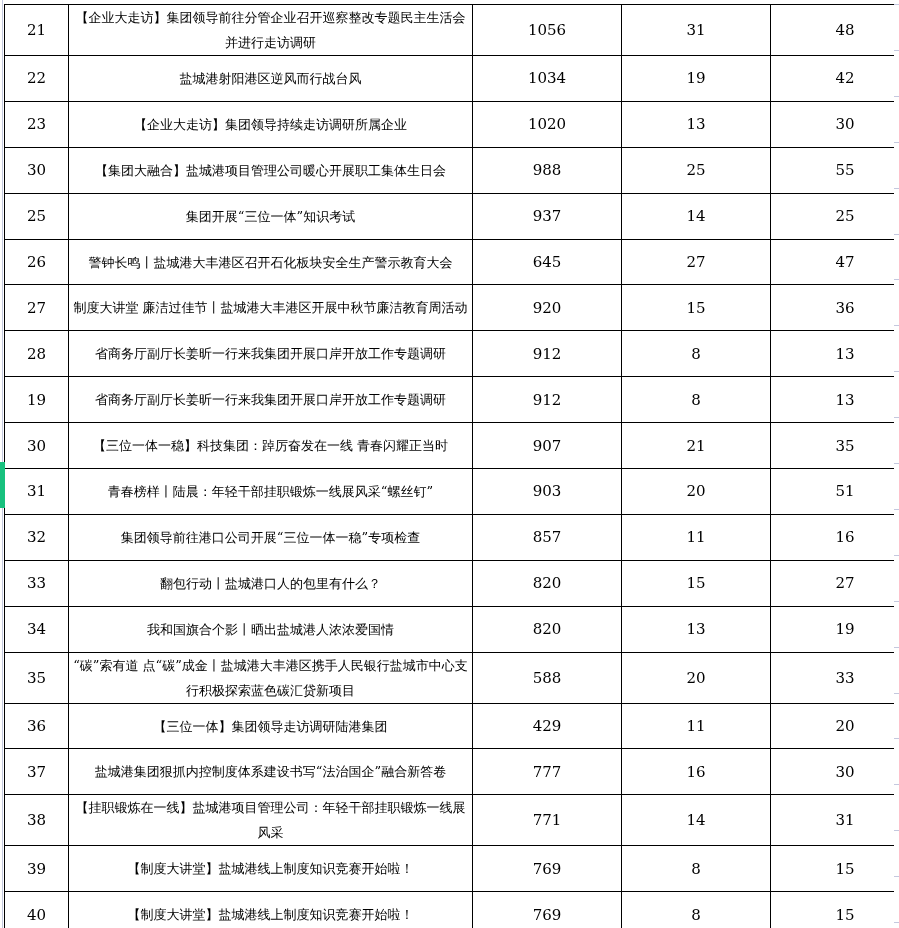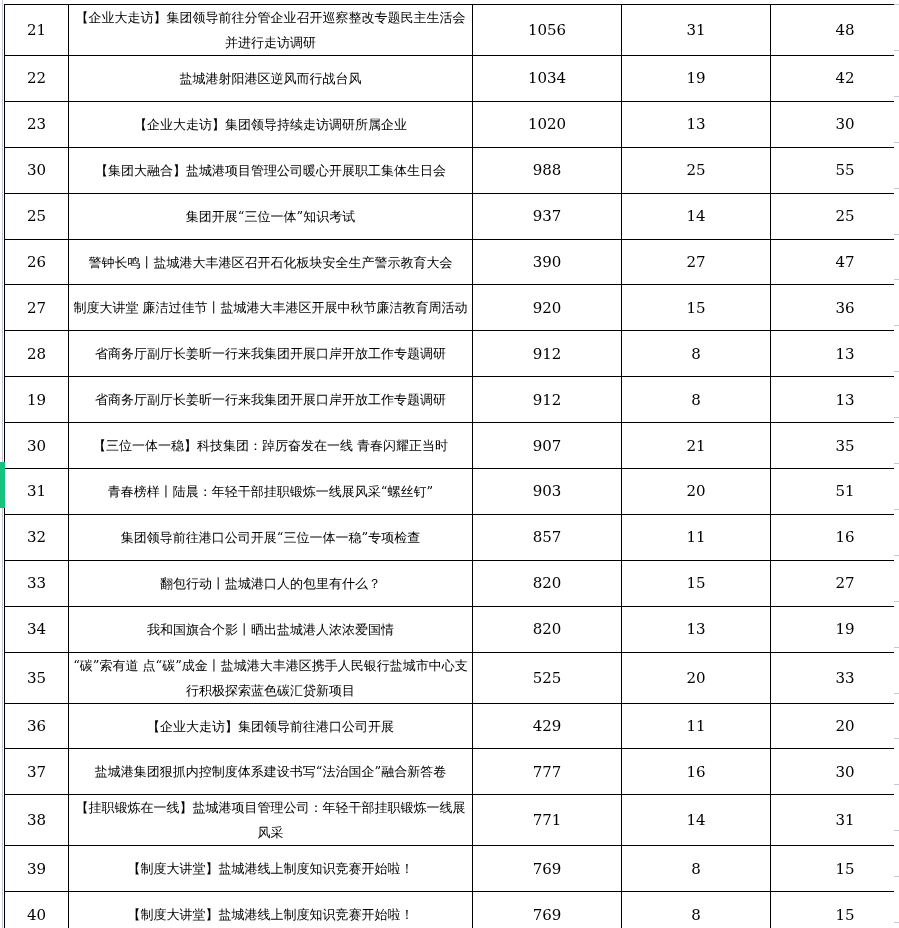--- a/index.html
+++ b/index.html
@@ -105,21 +105,21 @@
         <tr>
     <td class="c-index">25</td>
     <td class="c-title">集团开展“三位一体”知识考试</td>
     <td class="c-num">937</td>
     <td class="c-num">14</td>
     <td class="c-num">25</td>
   </tr>
         <tr>
     <td class="c-index">26</td>
     <td class="c-title">警钟长鸣丨盐城港大丰港区召开石化板块安全生产警示教育大会</td>
-    <td class="c-num">390</td>
+    <td class="c-num">645</td>
     <td class="c-num">27</td>
     <td class="c-num">47</td>
   </tr>
         <tr>
     <td class="c-index">27</td>
     <td class="c-title">制度大讲堂 廉洁过佳节丨盐城港大丰港区开展中秋节廉洁教育周活动</td>
     <td class="c-num">920</td>
     <td class="c-num">15</td>
     <td class="c-num">36</td>
   </tr>
@@ -168,27 +168,27 @@
         <tr>
     <td class="c-index">34</td>
     <td class="c-title">我和国旗合个影丨晒出盐城港人浓浓爱国情</td>
     <td class="c-num">820</td>
     <td class="c-num">13</td>
     <td class="c-num">19</td>
   </tr>
         <tr>
     <td class="c-index">35</td>
     <td class="c-title">“碳”索有道 点“碳”成金丨盐城港大丰港区携手人民银行盐城市中心支行积极探索蓝色碳汇贷新项目</td>
-    <td class="c-num">525</td>
+    <td class="c-num">588</td>
     <td class="c-num">20</td>
     <td class="c-num">33</td>
   </tr>
         <tr>
     <td class="c-index">36</td>
-    <td class="c-title">【企业大走访】集团领导前往港口公司开展</td>
+    <td class="c-title">【三位一体】集团领导走访调研陆港集团</td>
     <td class="c-num">429</td>
     <td class="c-num">11</td>
     <td class="c-num">20</td>
   </tr>
         <tr>
     <td class="c-index">37</td>
     <td class="c-title">盐城港集团狠抓内控制度体系建设书写“法治国企”融合新答卷</td>
     <td class="c-num">777</td>
     <td class="c-num">16</td>
     <td class="c-num">30</td>

